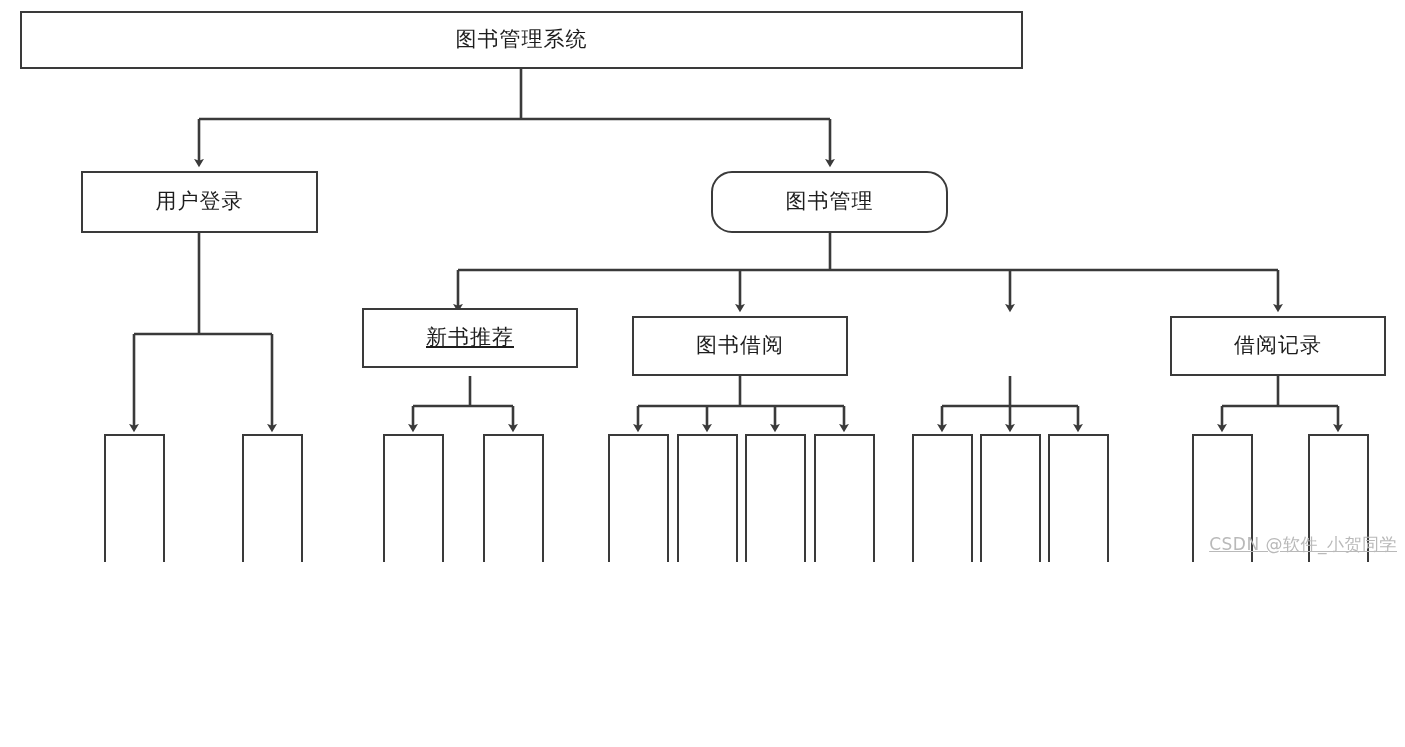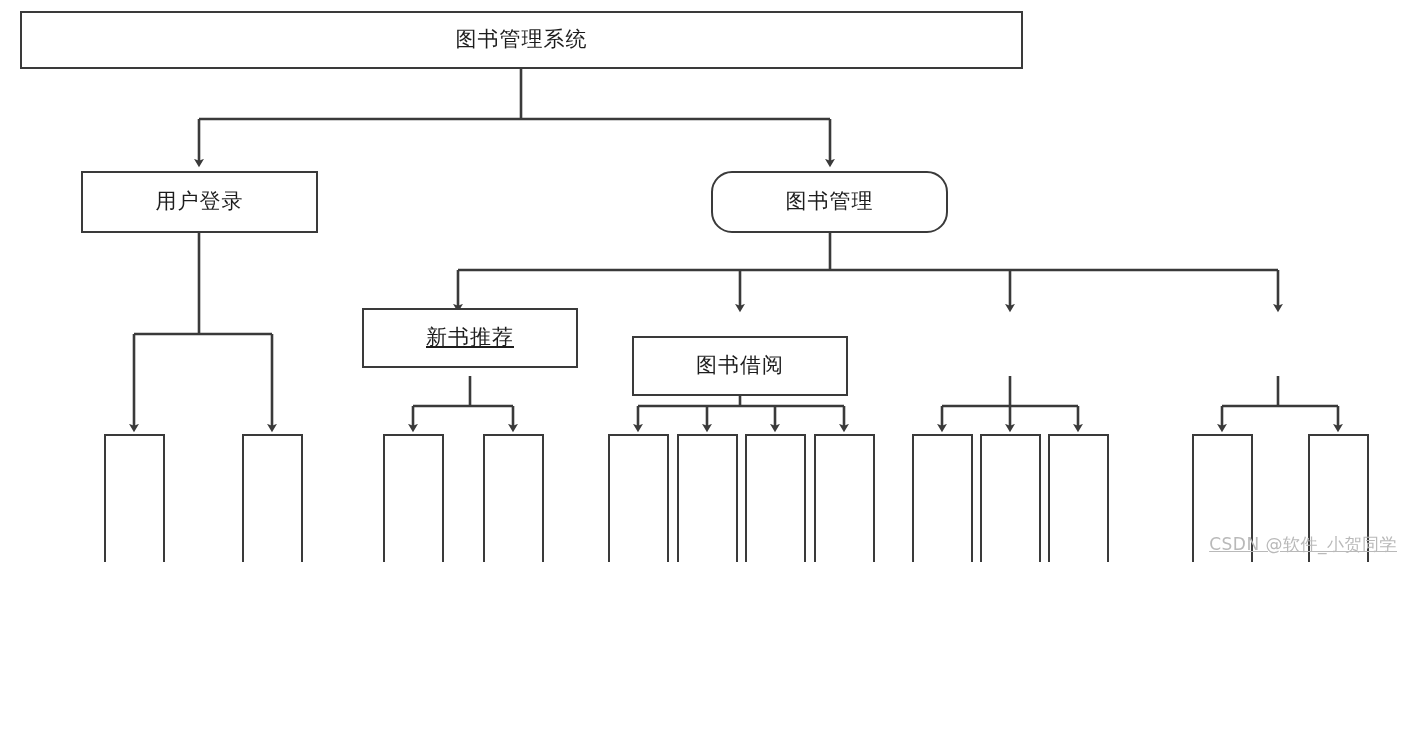--- a/index.html
+++ b/index.html
@@ -119,21 +119,22 @@
       <path d="M1338,406 L1338,428" marker-end="url(#arrow)"></path>
     </g>
   </svg>
 
   <div class="node horiz" style="left:20px; top:11px; width:1003px; height:58px;">图书管理系统</div>
 
   <div class="node horiz" style="left:81px; top:171px; width:237px; height:62px;">用户登录</div>
   <div class="node horiz" style="left:711px; top:171px; width:237px; height:62px;border-radius:21px;">图书管理</div>
 
   <div class="node horiz" style="left:362px; top:308px; width:216px; height:60px;text-decoration:underline;">新书推荐</div>
-  <div class="node horiz" style="left:632px; top:336px; width:216px; height:60px;">图书借阅</div>
+  <div class="node horiz" style="left:632px; top:316px; width:216px; height:60px;">图书借阅</div>
+  <div class="node horiz" style="left:1170px; top:316px; width:216px; height:60px;">借阅记录</div>
 
   <div class="node vert" style="left:104px; top:434px; width:61px; height:300px;">
     <span>用户登录</span>
   </div>
   <div class="node vert" style="left:242px; top:434px; width:61px; height:300px;">
     <span>注销登录</span>
   </div>
 
   <div class="node vert" style="left:383px; top:434px; width:61px; height:300px;">
     <span>查询图书</span>

